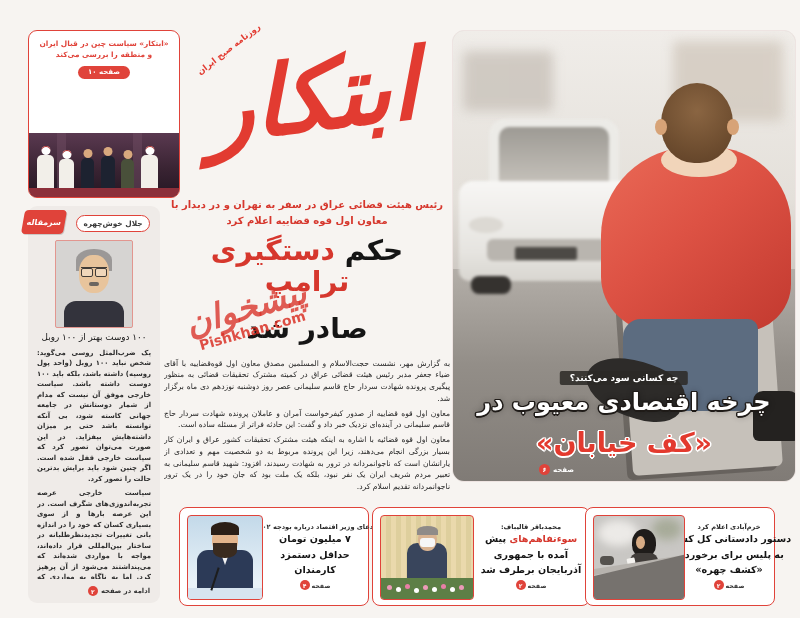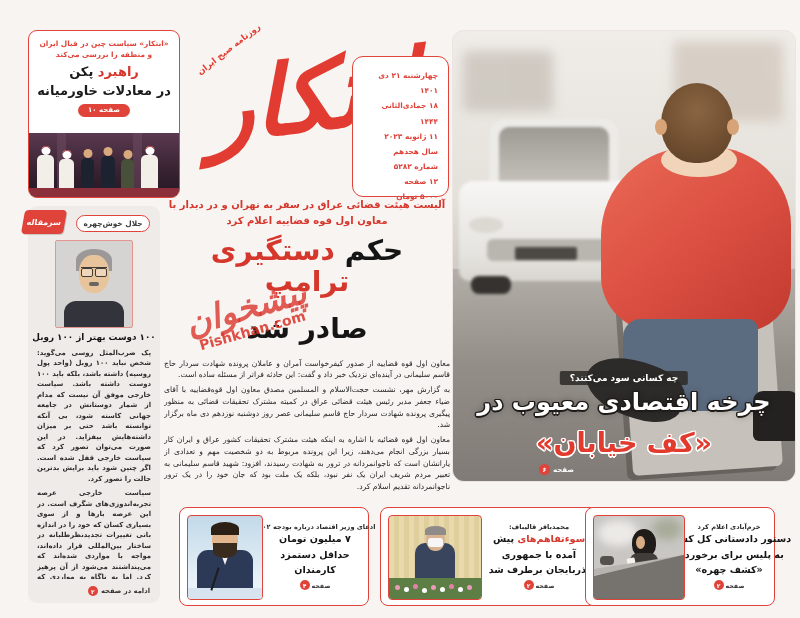--- a/index.html
+++ b/index.html
@@ -102,21 +102,21 @@
   .edit-photo{position:absolute;top:34px;left:50%;transform:translateX(-50%);width:76px;height:86px;
               background:#d6d4d2;border:1px solid #e2968f;border-radius:2px;overflow:hidden;}
   .ep-hair{position:absolute;top:8px;left:20px;width:36px;height:22px;background:#9b9897;border-radius:50% 50% 0 0;}
   .ep-face{position:absolute;top:14px;left:23px;width:30px;height:38px;background:#e8c49c;border-radius:45%;}
   .ep-glass{position:absolute;top:26px;left:25px;width:26px;height:8px;
             border-top:1.5px solid #413c38;display:flex;gap:2px;justify-content:center;}
   .ep-glass i{width:10px;height:7px;border:1.2px solid #413c38;border-radius:2px;background:rgba(255,255,255,.3);}
   .ep-mus{position:absolute;top:41px;left:33px;width:10px;height:3.5px;background:#6b6560;border-radius:2px;}
   .ep-body{position:absolute;bottom:0;left:8px;right:8px;height:26px;background:#33333c;border-radius:12px 12px 0 0;}
   .edit-title{position:absolute;top:126px;left:0;right:0;text-align:center;font-size:8.8px;
-              font-weight:bold;color:#141414;white-space:nowrap;}
+              font-weight:normal;color:#141414;white-space:nowrap;}
   .edit-body{position:absolute;top:142px;right:9px;left:9px;bottom:24px;overflow:hidden;
              font-size:6.9px;line-height:1.52;text-align:justify;color:#2d2d2d;}
   .edit-body p{margin:0 0 4px;font-weight:bold;}
   .edit-more{position:absolute;bottom:7px;right:10px;display:flex;align-items:center;gap:3px;
              font-size:6.8px;font-weight:bold;color:#333;}
 
   
   .main{position:absolute;left:164px;top:197px;width:286px;direction:rtl;}
   .main-kicker{text-align:center;color:#d6372d;font-size:10px;font-weight:bold;line-height:1.6;}
   .main-h1{text-align:center;font-size:28px;font-weight:bold;color:#151515;margin-top:7px;line-height:1.1;}
@@ -179,24 +179,20 @@
               clip-path:polygon(0 70%,100% 0,100% 30%,0 100%);}
   .pc-mirror{position:absolute;bottom:34px;left:6px;width:14px;height:9px;background:#55524e;border-radius:4px;}
 </style>
 </head>
 <body>
 
 <div id="canvas">
 
   <div class="promo">
     <div class="promo-kicker">«ابتکار» سیاست چین در قبال ایران و منطقه را بررسی می‌کند</div>
-    <div class="promo-headline">
-      <span class="red">راهبرد</span><span> پکن</span>
-      <div>در معادلات خاورمیانه</div>
-    </div>
     <div class="promo-pill">صفحه ۱۰</div>
     <div class="promo-photo">
       <div class="pillar" style="left:28px"></div>
       <div class="pillar" style="left:104px"></div>
       <div class="fig robe" style="left:8px;width:17px;height:34px">
           <i class="head"></i>
         </div>
       <div class="fig robe" style="left:30px;width:15px;height:30px">
           <i class="head"></i>
         </div>
@@ -213,29 +209,20 @@
           <i class="head"></i>
         </div>
       <div class="carpet"></div>
     </div>
   </div>
 
   <div class="logo">
     <div class="logo-text">ابتکار</div>
   </div>
   <div class="logo-tagline">روزنامه صبح ایران</div>
-  <div class="info-box">
-    <div>چهارشنبه ۲۱ دی ۱۴۰۱</div>
-    <div>۱۸ جمادی‌الثانی ۱۴۴۴</div>
-    <div>۱۱ ژانویه ۲۰۲۳</div>
-    <div>سال هجدهم</div>
-    <div>شماره ۵۲۸۲</div>
-    <div>۱۲ صفحه</div>
-    <div>۵۰۰۰ تومان</div>
-  </div>
 
   <div class="mphoto">
     <div class="mp-sky"></div>
     <div class="mp-bldg" style="left:10px;top:20px;width:90px;height:60px"></div>
     <div class="mp-bldg" style="left:220px;top:10px;width:110px;height:80px;background:#d2c9be"></div>
     <div class="mp-road"></div>
     <div class="mp-car">
       <div class="car-roof"></div>
       <div class="car-glass"></div>
       <div class="car-body"></div>
@@ -283,30 +270,30 @@
       <p>سیاست خارجی عرصه تجربه‌اندوزی‌های شگرف است. در این عرصه بارها و از سوی بسیاری کسان که خود را در اندازه بانی تغییرات تجدیدنظرطلبانه در ساختار بین‌المللی قرار داده‌اند، مواجه با مواردی شده‌اند که می‌پنداشتند می‌شود از آن پرهیز کرد. اما به ناگاه به مواردی که نمی‌توان از آن گریخت، دچار شده‌اند. روزگاری «مائو تسه دونگ» رهبر ایده‌آلیست چین کمونیست، با تئوری سه جهانی خود می‌خواست طرحی نو در جامعه جهانی دراندازد. او همچون ایدئولوژیک خود اتحاد جماهیر شوروی را بابت رویکرد تنش‌زدا در روابط خارجی‌اش مورد نکوهش و حتی به خیانت متهم می‌کرد. دیری نپایید که به ویتنامی‌های در حال جنگ با ارتش آمریکا توصیه کرد: «اگر دسته جارو کوتاه باشد، شما هرگز نمی‌توانید تارهای عنکبوت بسته شده در سقف را پاک کنید.» او خطاب به همرزمان ویتنامی خود که در صدد گسترش توسعه ارضی خود بودند، افزود: اکنون تایوان از دسته جاروی ما دور است و همین‌گونه از جاروی شما.</p>
     </div>
     <div class="edit-more">
       <span>ادامه در صفحه</span>
       <span class="page-circle" style="width:10px;height:10px;font-size:6px">۲</span>
     </div>
   </div>
 
   <div class="main">
     <div class="main-kicker">
-      <div>آلیست هیئت قضائی عراق در سفر به تهران و در دیدار با</div>
+      <div>رئیس هیئت قضائی عراق در سفر به تهران و در دیدار با</div>
       <div>معاون اول قوه قضاییه اعلام کرد</div>
     </div>
     <div class="main-h1">
       <span>حکم </span><span class="red">دستگیری ترامپ</span>
     </div>
     <div class="main-h2">صادر شد</div>
     <div class="main-body">
+      <p>به گزارش مهر، نشست حجت‌الاسلام و المسلمین مصدق معاون اول قوه‌قضاییه با آقای ضیاء جعفر مدبر رئیس هیئت قضائی عراق در کمیته مشترک تحقیقات قضائی به منظور پیگیری پرونده شهادت سردار حاج قاسم سلیمانی عصر روز دوشنبه نوزدهم دی ماه برگزار شد.</p>
       <p>معاون اول قوه قضاییه از صدور کیفرخواست آمران و عاملان پرونده شهادت سردار حاج قاسم سلیمانی در آینده‌ای نزدیک خبر داد و گفت: این حادثه فراتر از مسئله ساده است.</p>
-      <p>به گزارش مهر، نشست حجت‌الاسلام و المسلمین مصدق معاون اول قوه‌قضاییه با آقای ضیاء جعفر مدبر رئیس هیئت قضائی عراق در کمیته مشترک تحقیقات قضائی به منظور پیگیری پرونده شهادت سردار حاج قاسم سلیمانی عصر روز دوشنبه نوزدهم دی ماه برگزار شد.</p>
       <p>معاون اول قوه قضائیه با اشاره به اینکه هیئت مشترک تحقیقات کشور عراق و ایران کار بسیار بزرگی انجام می‌دهند، زیرا این پرونده مربوط به دو شخصیت مهم و تعدادی از یارانشان است که ناجوانمردانه در ترور به شهادت رسیدند، افزود: شهید قاسم سلیمانی به تعبیر مردم شریف ایران یک نفر نبود، بلکه یک ملت بود که جان خود را در یک ترور ناجوانمردانه تقدیم اسلام کرد.</p>
 
     </div>
     <div class="main-more">
       <span>شرح در صفحه</span>
       <span class="page-circle">۷</span>
     </div>
   </div>
 
   <div class="wm">
@@ -329,21 +316,21 @@
       <div class="pa-suit"></div>
       <div class="pa-shirt"></div>
       <div class="pa-head"></div>
       <div class="pa-hair"></div>
       <div class="pa-beard"></div>
       <div class="pa-desk"></div>
       <div class="pa-mic"></div>
     </div>
   </div>
 
-  <div class="bbox" style="left:380px;width:218px">
+  <div class="bbox" style="left:372px;width:218px">
     <div class="bb-text">
       <div class="bb-kicker">محمدباقر قالیباف:</div>
       <div class="bb-line">
         <span class="red">سوءتفاهم‌های</span><span> پیش</span>
       </div>
       <div class="bb-line">آمده با جمهوری</div>
       <div class="bb-line">آذربایجان برطرف شد</div>
       <div class="bb-more">
         <span>صفحه</span>
         <span class="page-circle">۲</span>

